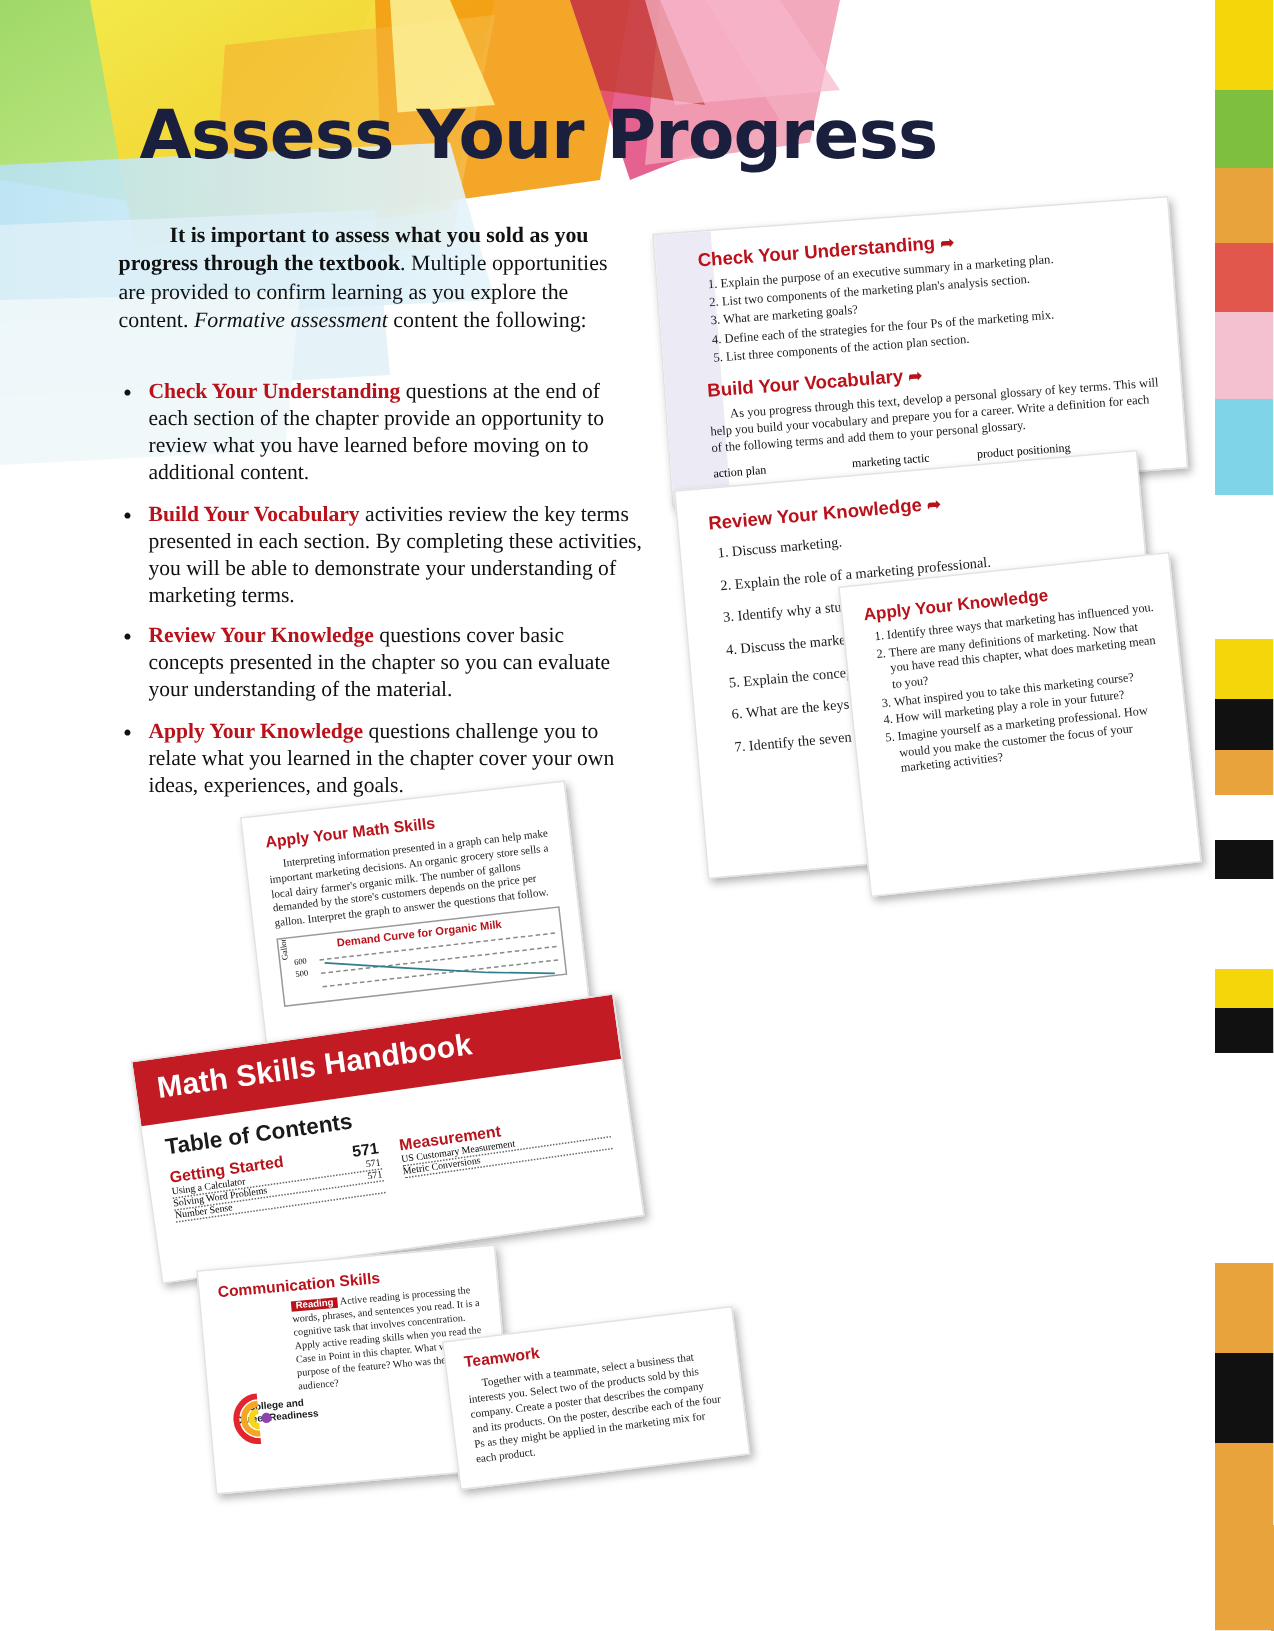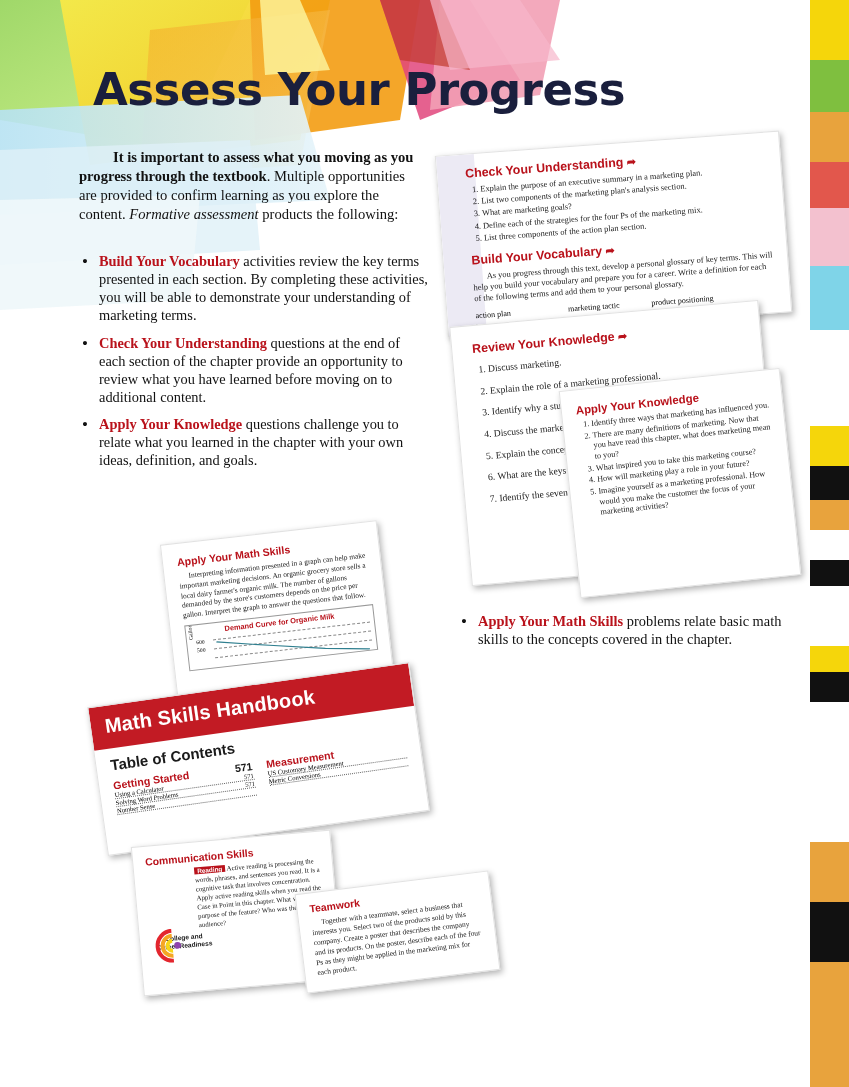--- a/index.html
+++ b/index.html
@@ -199,40 +199,40 @@
     <span style="top:702px;height:140px;background:#ffffff;"></span>
     <span style="top:842px;height:60px;background:#e8a33d;"></span>
     <span style="top:902px;height:60px;background:#111111;"></span>
     <span style="top:962px;height:125px;background:#e8a33d;"></span>
   </div>
 
   <div class="page-title">Assess Your Progress</div>
 
   <div class="intro">
     <span class="indent">
-      <b>It is important to assess what you moving as you progress through the textbook</b><span>. Multiple opportunities are provided to confirm learning as you explore the content. </span><i>Formative assessment</i><span> products the following:</span>
+      <b>It is important to assess what you sold as you progress through the textbook</b><span>. Multiple opportunities are provided to confirm learning as you explore the content. </span><i>Formative assessment</i><span> content the following:</span>
     </span>
   </div>
 
   <ul class="blist list-left">
+    <li>
+      <span class="term">Check Your Understanding</span><span> questions at the end of each section of the chapter provide an opportunity to review what you have learned before moving on to additional content.</span>
+    </li>
     <li>
       <span class="term">Build Your Vocabulary</span><span> activities review the key terms presented in each section. By completing these activities, you will be able to demonstrate your understanding of marketing terms.</span>
     </li>
     <li>
-      <span class="term">Check Your Understanding</span><span> questions at the end of each section of the chapter provide an opportunity to review what you have learned before moving on to additional content.</span>
+      <span class="term">Review Your Knowledge</span><span> questions cover basic concepts presented in the chapter so you can evaluate your understanding of the material.</span>
     </li>
     <li>
-      <span class="term">Apply Your Knowledge</span><span> questions challenge you to relate what you learned in the chapter with your own ideas, definition, and goals.</span>
+      <span class="term">Apply Your Knowledge</span><span> questions challenge you to relate what you learned in the chapter cover your own ideas, experiences, and goals.</span>
     </li>
   </ul>
 
   <ul class="blist list-right">
-    <li>
-      <span class="term">Apply Your Math Skills</span><span> problems relate basic math skills to the concepts covered in the chapter.</span>
-    </li>
   </ul>
 
   <div class="card" id="card-check">
     <div class="tint"></div>
     <div class="inner">
       <h4><span>Check Your Understanding</span>
         <span class="arrow-icon">➦</span>
       </h4>
       <div class="body">
         <ol>

